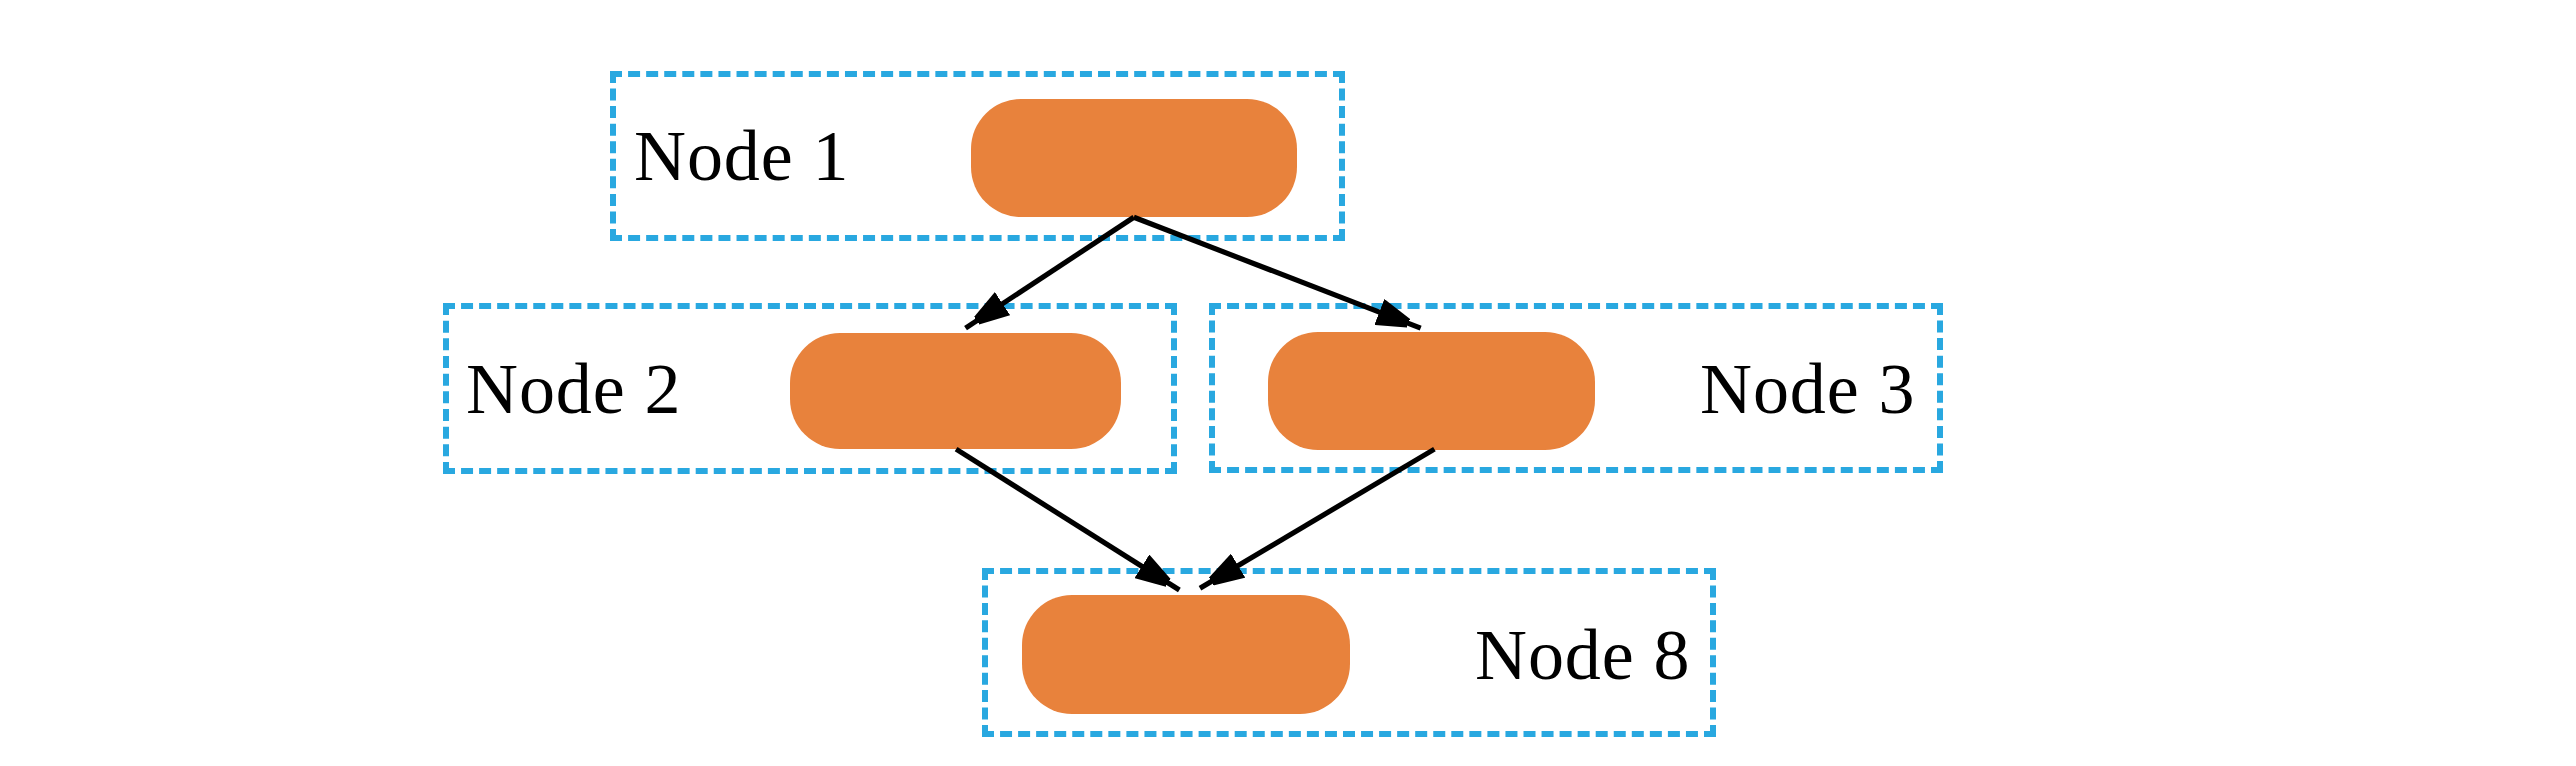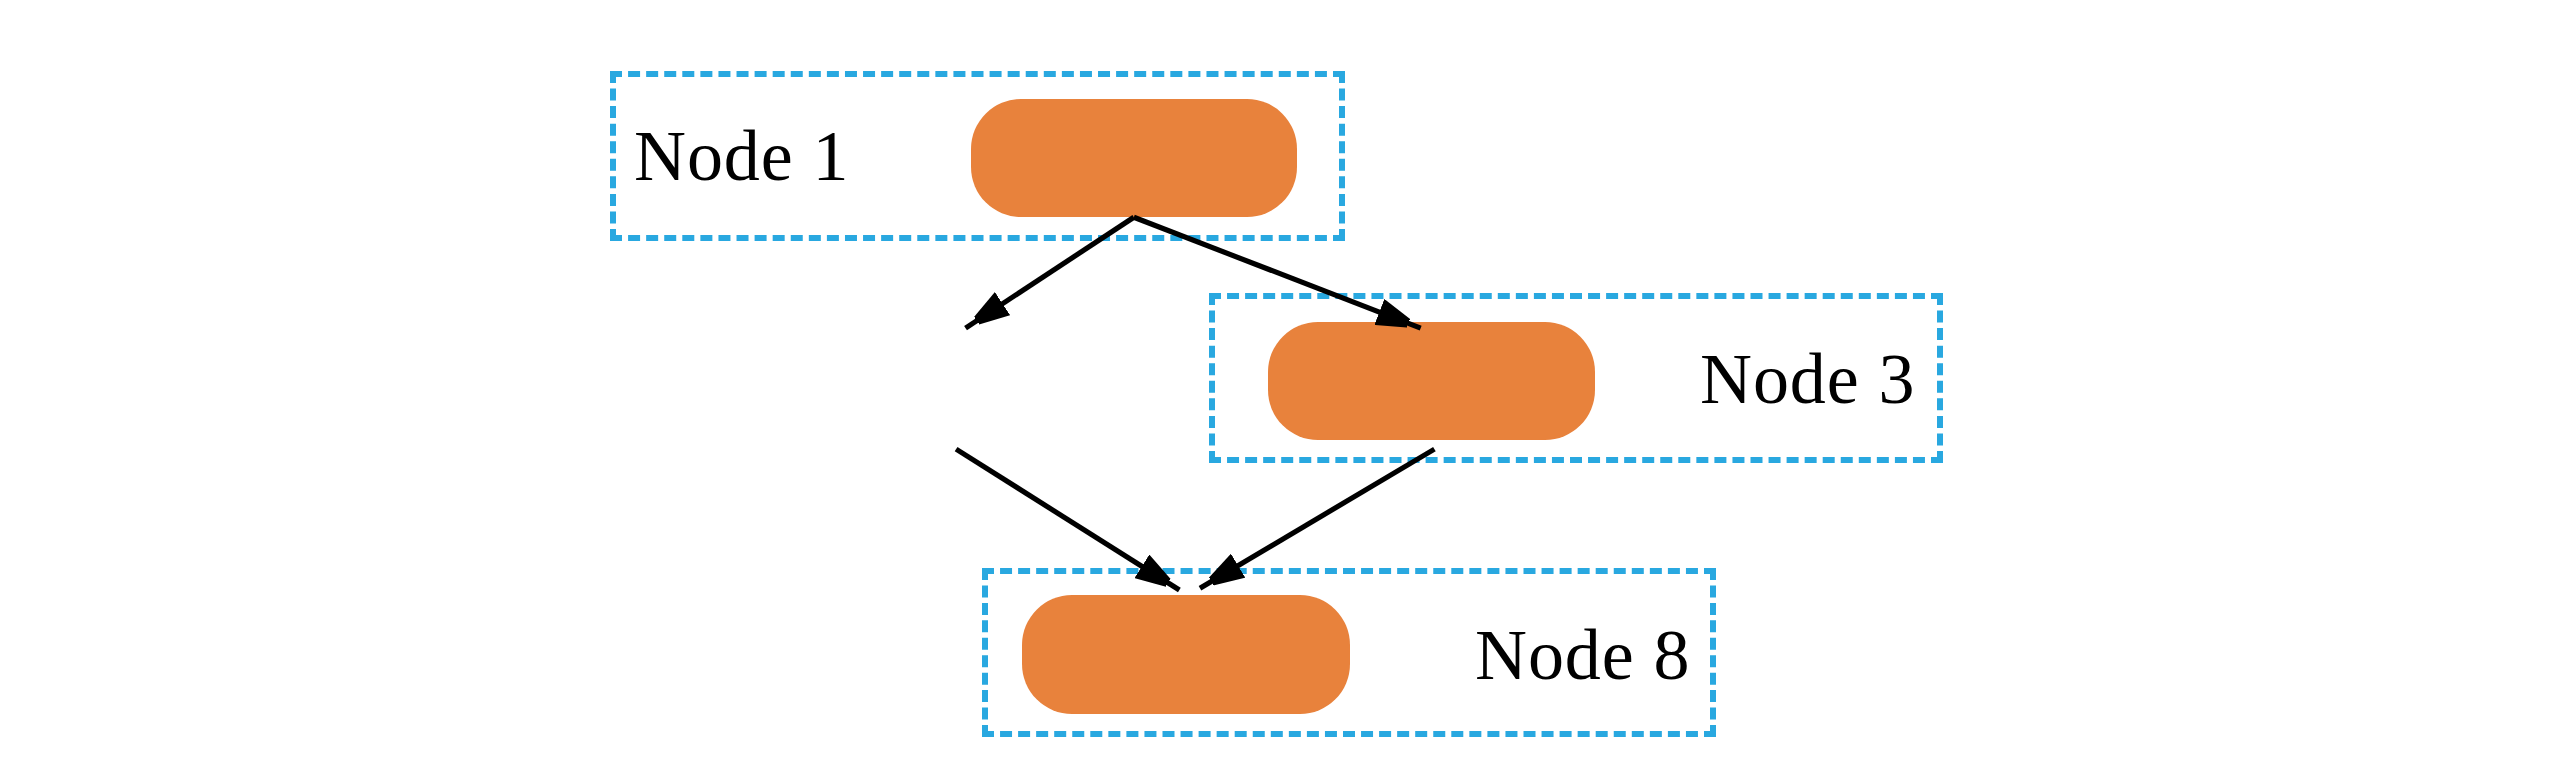--- a/index.html
+++ b/index.html
@@ -51,22 +51,26 @@
 </head>
 <body>
 
 <div id="canvas">
 
   <div class="node-box" style="left:610px; top:71px; width:735px; height:170px;">
     <span class="node-label" style="left:18px; top:43px;">Node 1</span>
     <div class="node-shape" style="left:355px; top:21.5px; width:326px; height:118px;"></div>
   </div>
 
+  <div class="node-box" style="left:443px; top:303px; width:734px; height:171px;">
+    <span class="node-label" style="left:17px; top:44px;">Node 2</span>
+    <div class="node-shape" style="left:341px; top:24px; width:331px; height:116px;"></div>
+  </div>
 
-  <div class="node-box" style="left:1209px; top:293px; width:734px; height:170px;">
+  <div class="node-box" style="left:1209px; top:303px; width:734px; height:170px;">
     <div class="node-shape" style="left:53px; top:23px; width:327px; height:118px;"></div>
     <span class="node-label" style="left:485px; top:44px;">Node 3</span>
   </div>
 
   <div class="node-box" style="left:982px; top:568px; width:734px; height:169px;">
     <div class="node-shape" style="left:34px; top:20.6px; width:328px; height:119px;"></div>
     <span class="node-label" style="left:487px; top:45px;">Node 8</span>
   </div>
 
   <svg id="edges-layer" viewBox="0 0 2999 892" xmlns="http://www.w3.org/2000/svg">

